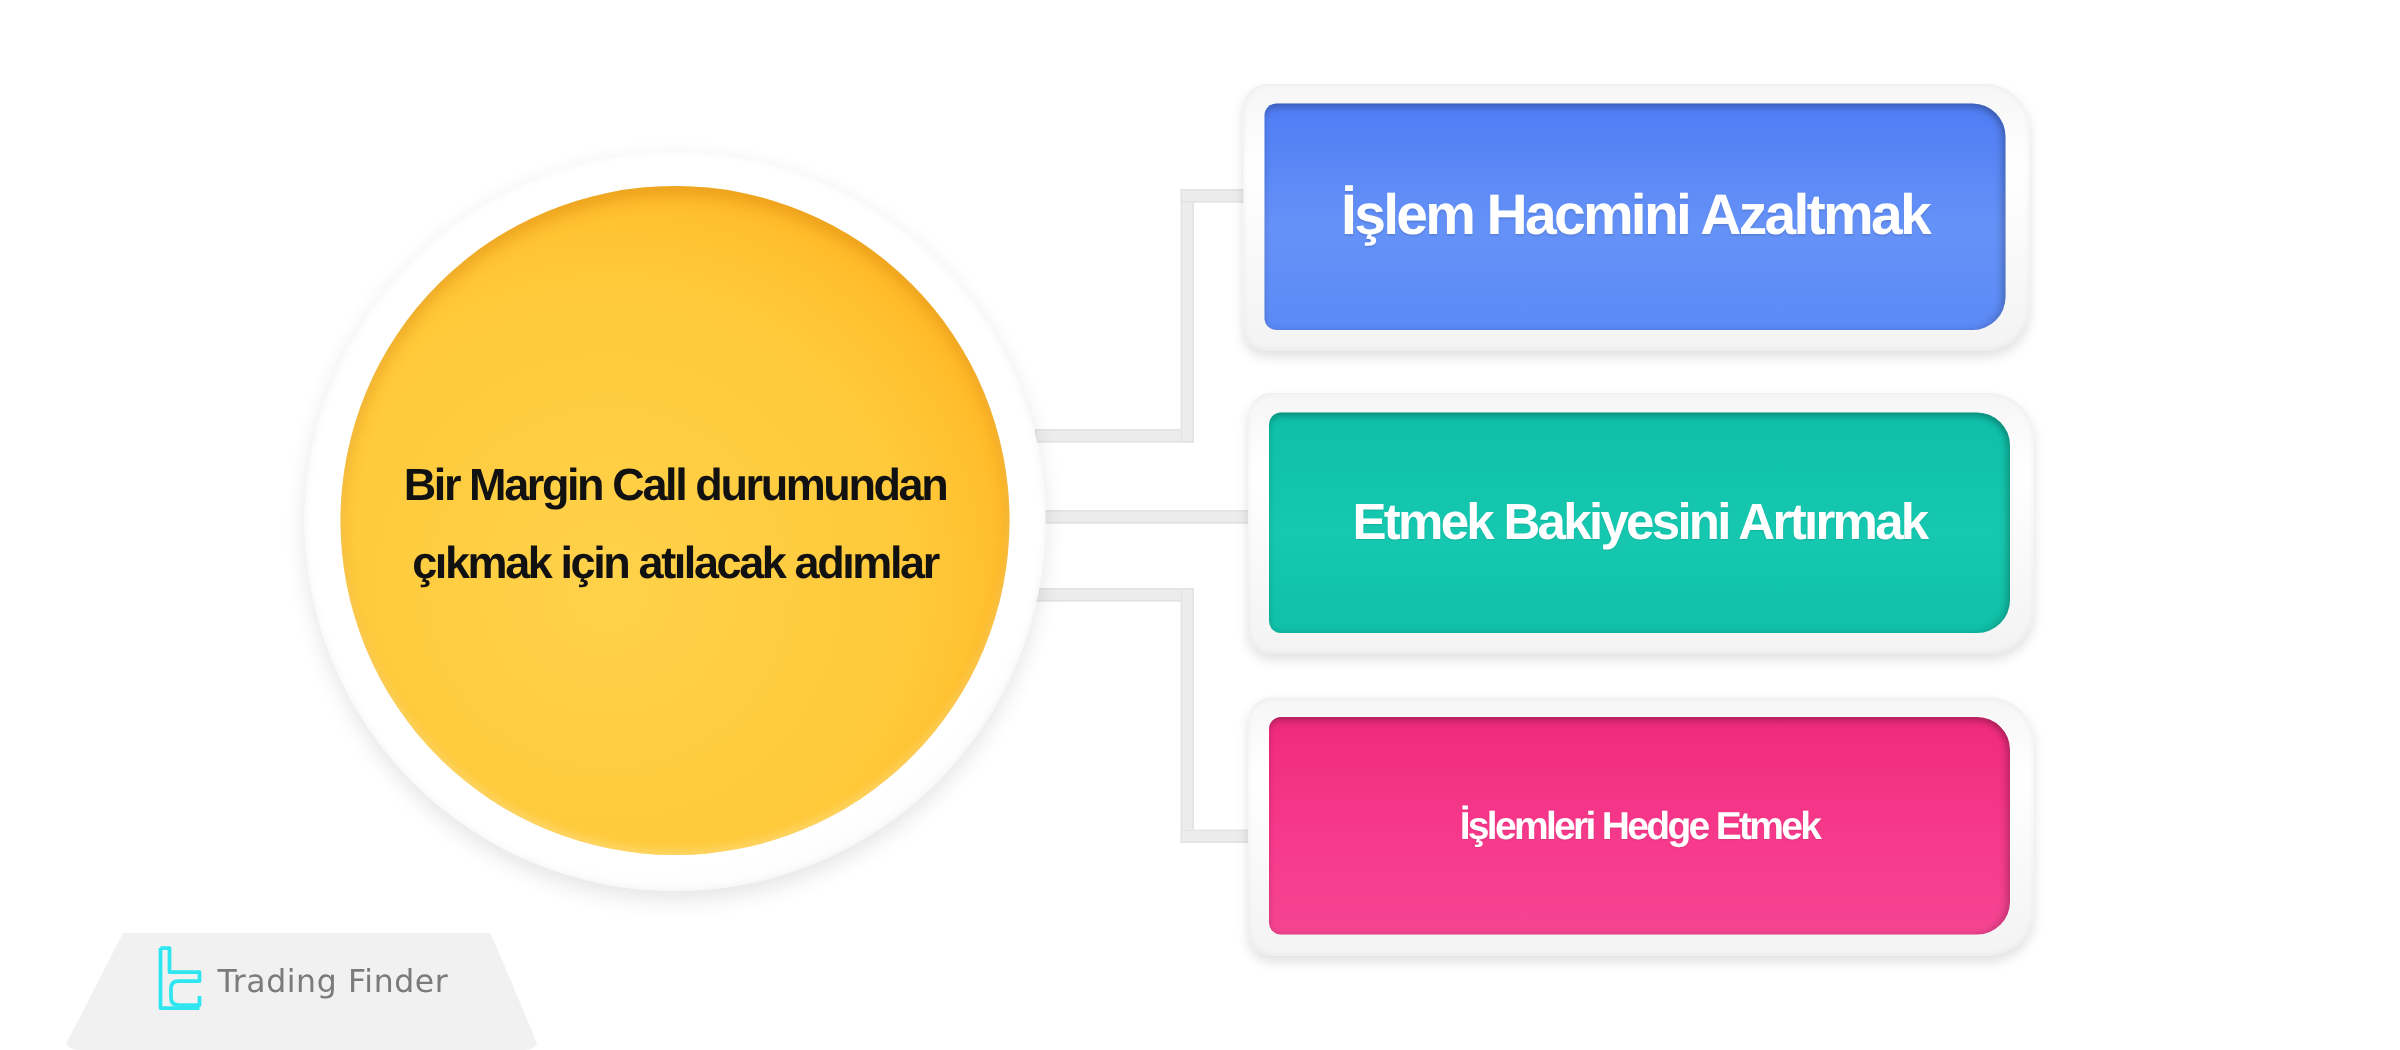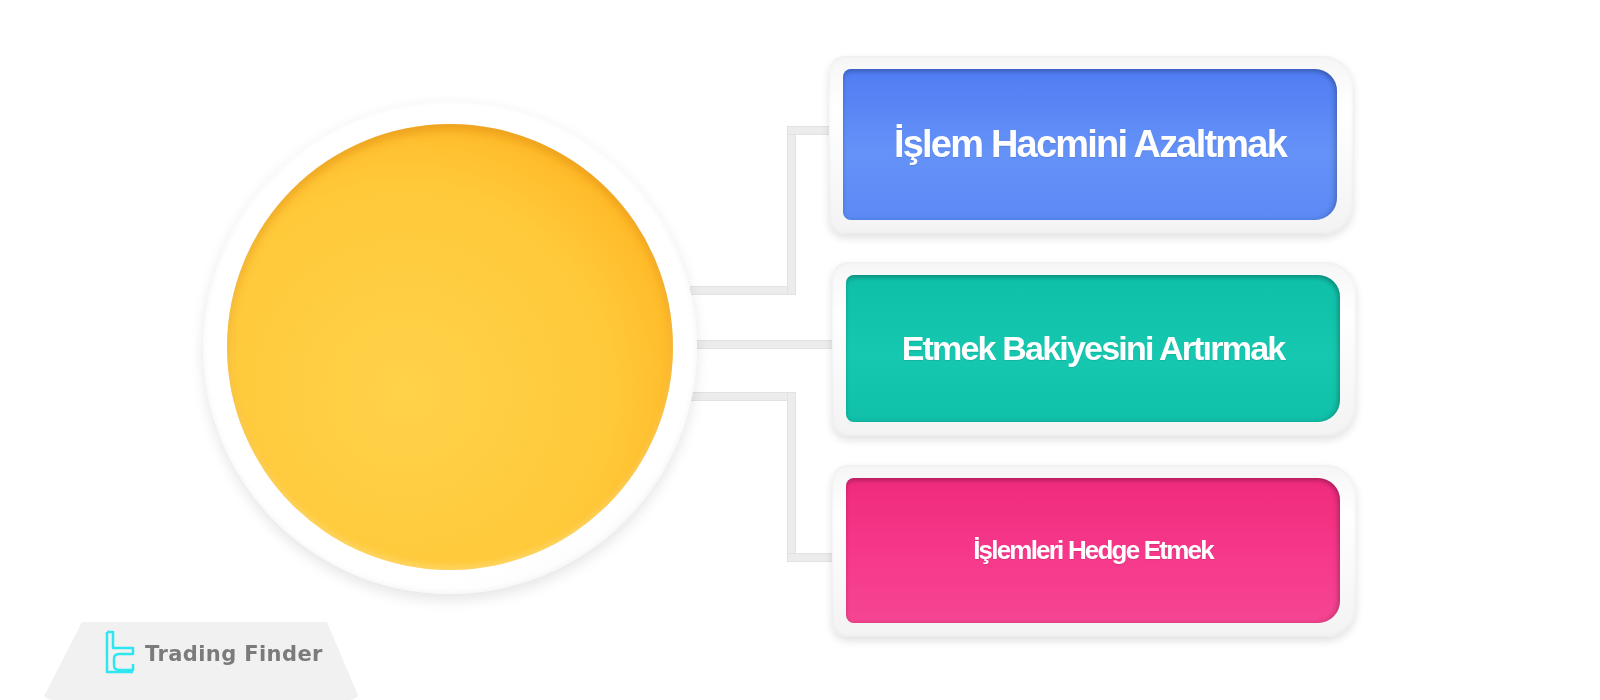--- a/index.html
+++ b/index.html
@@ -45,39 +45,41 @@
     }
     .logo-tab {
       position: absolute; left: 42px; top: 622px; width: 318px; height: 78px;
       background: #f1f1f1;
       clip-path: polygon(40px 0, 285px 0, 318px 78px, 0 78px);
       border-radius: 10px;
     }
     .logo-icon { position: absolute; left: 104px; top: 630px; width: 32px; height: 44px; }
     .logo-text {
       position: absolute; left: 145px; top: 642px; font-size: 21px; color: #7b7b7b;
-      letter-spacing: 0.4px; font-family: "DejaVu Sans", sans-serif; font-weight: bold;
+      letter-spacing: 0.4px; font-family: "DejaVu Sans", sans-serif; font-weight: normal;
     }
   </style>
 </head>
 <body>
 
 <div class="connector" style="left:690px; top:286px; width:106px; height:9px;"></div>
 <div class="connector" style="left:787px; top:126px; width:9px; height:169px;"></div>
 <div class="connector" style="left:787px; top:126px; width:46px; height:9px;"></div>
 
 <div class="connector" style="left:694px; top:340px; width:140px; height:9px;"></div>
 
 <div class="connector" style="left:690px; top:392px; width:106px; height:9px;"></div>
 <div class="connector" style="left:787px; top:392px; width:9px; height:170px;"></div>
 <div class="connector" style="left:787px; top:553px; width:50px; height:9px;"></div>
 
 <div class="circle-outer">
   <div class="circle-inner">
     <div class="circle-text">
+      <div>Bir Margin Call durumundan</div>
+      <div>çıkmak için atılacak adımlar</div>
     </div>
   </div>
 </div>
 
 <div class="box-outer" style="left:829px; top:56px; height:178px;">
   <div class="box-inner" style="background: linear-gradient(180deg, #4f7cf3 0%, #6592f7 55%, #5b8af6 100%);">
     <span class="box-text" style="font-size:38px;">İşlem Hacmini Azaltmak</span>
   </div>
 </div>
 

